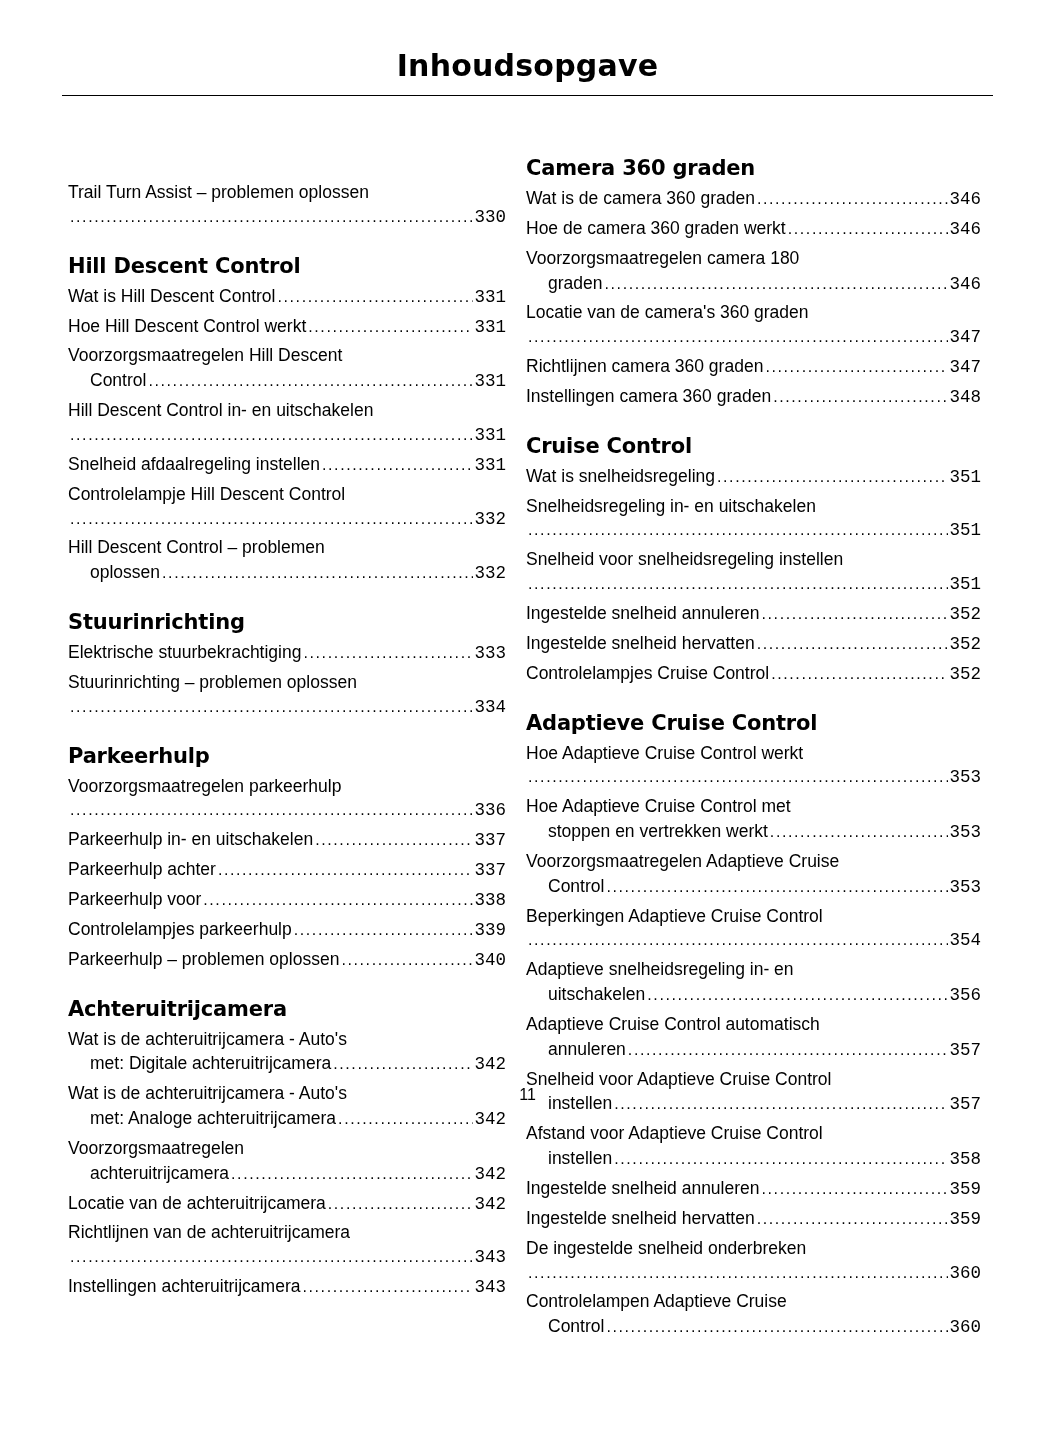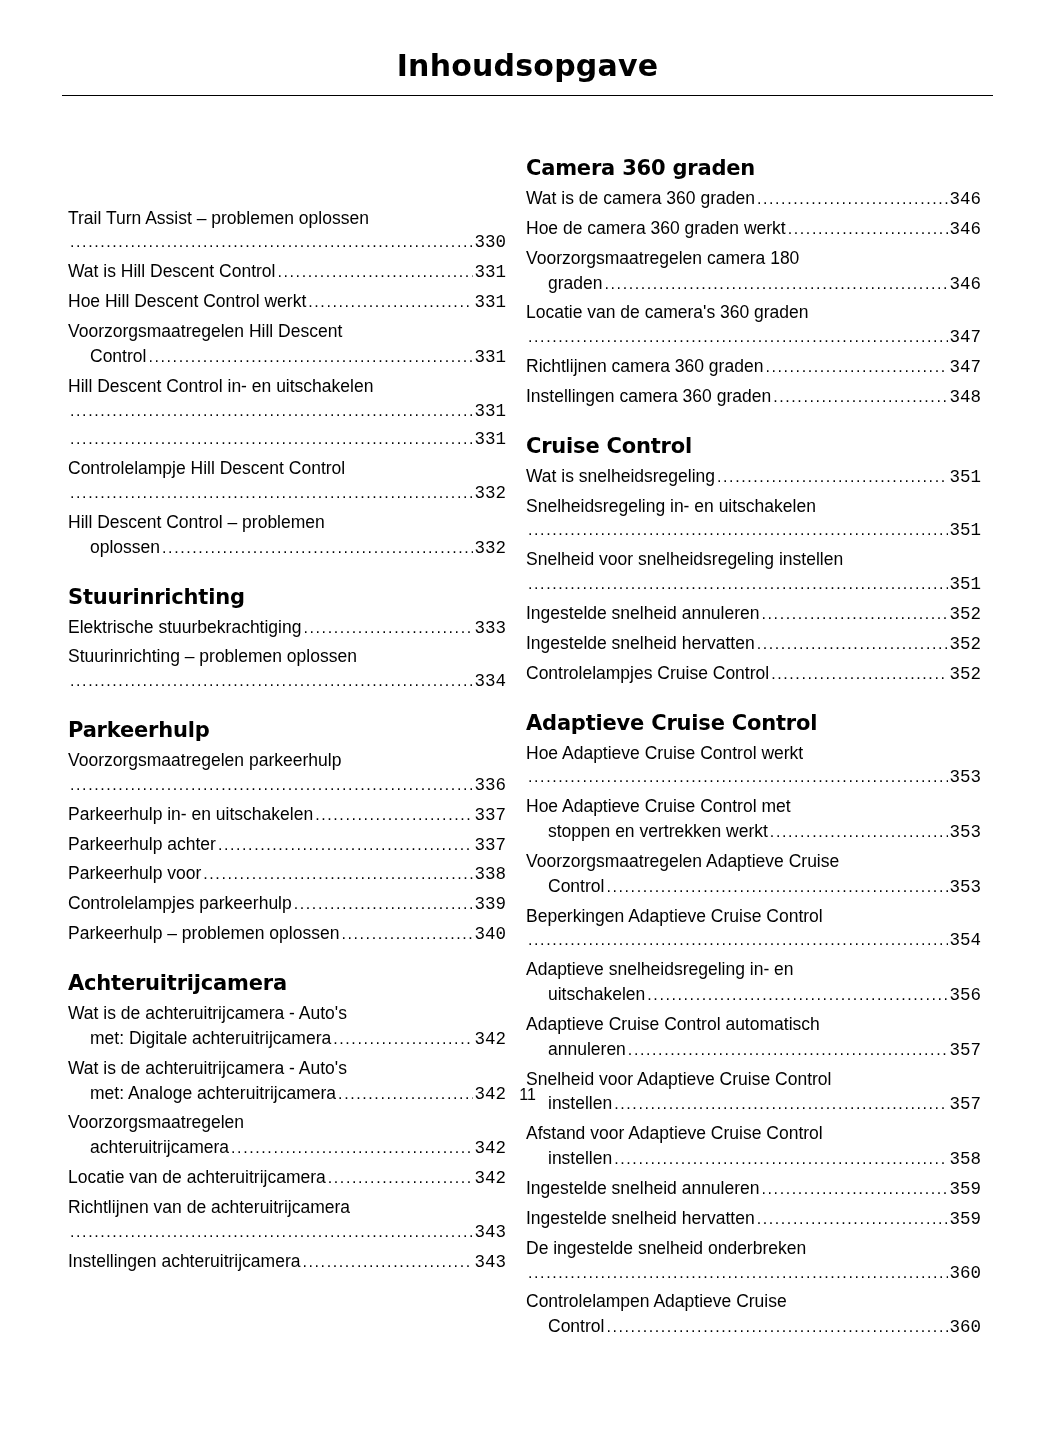--- a/index.html
+++ b/index.html
@@ -120,20 +120,21 @@
         <div class="entry">
           <div class="row">
             <span class="label">Trail Turn Assist – problemen oplossen</span>
           </div>
           <div class="row">
             <span class="label"></span>
             <span class="dots">........................................................................................................................</span>
             <span class="pg">330</span>
           </div>
         </div>
+        <h2 class="section">Hill Descent Control</h2>
         <div class="entry">
           <div class="row">
             <span class="label">Wat is Hill Descent Control</span>
             <span class="dots">........................................................................................................................</span>
             <span class="pg">331</span>
           </div>
         </div>
         <div class="entry">
           <div class="row">
             <span class="label">Hoe Hill Descent Control werkt</span>
@@ -156,20 +157,21 @@
             <span class="label">Hill Descent Control in- en uitschakelen</span>
           </div>
           <div class="row">
             <span class="label"></span>
             <span class="dots">........................................................................................................................</span>
             <span class="pg">331</span>
           </div>
         </div>
         <div class="entry">
           <div class="row">
+            <span class="label">Snelheid afdaalregeling instellen</span>
             <span class="dots">........................................................................................................................</span>
             <span class="pg">331</span>
           </div>
         </div>
         <div class="entry">
           <div class="row">
             <span class="label">Controlelampje Hill Descent Control</span>
           </div>
           <div class="row">
             <span class="label"></span>

